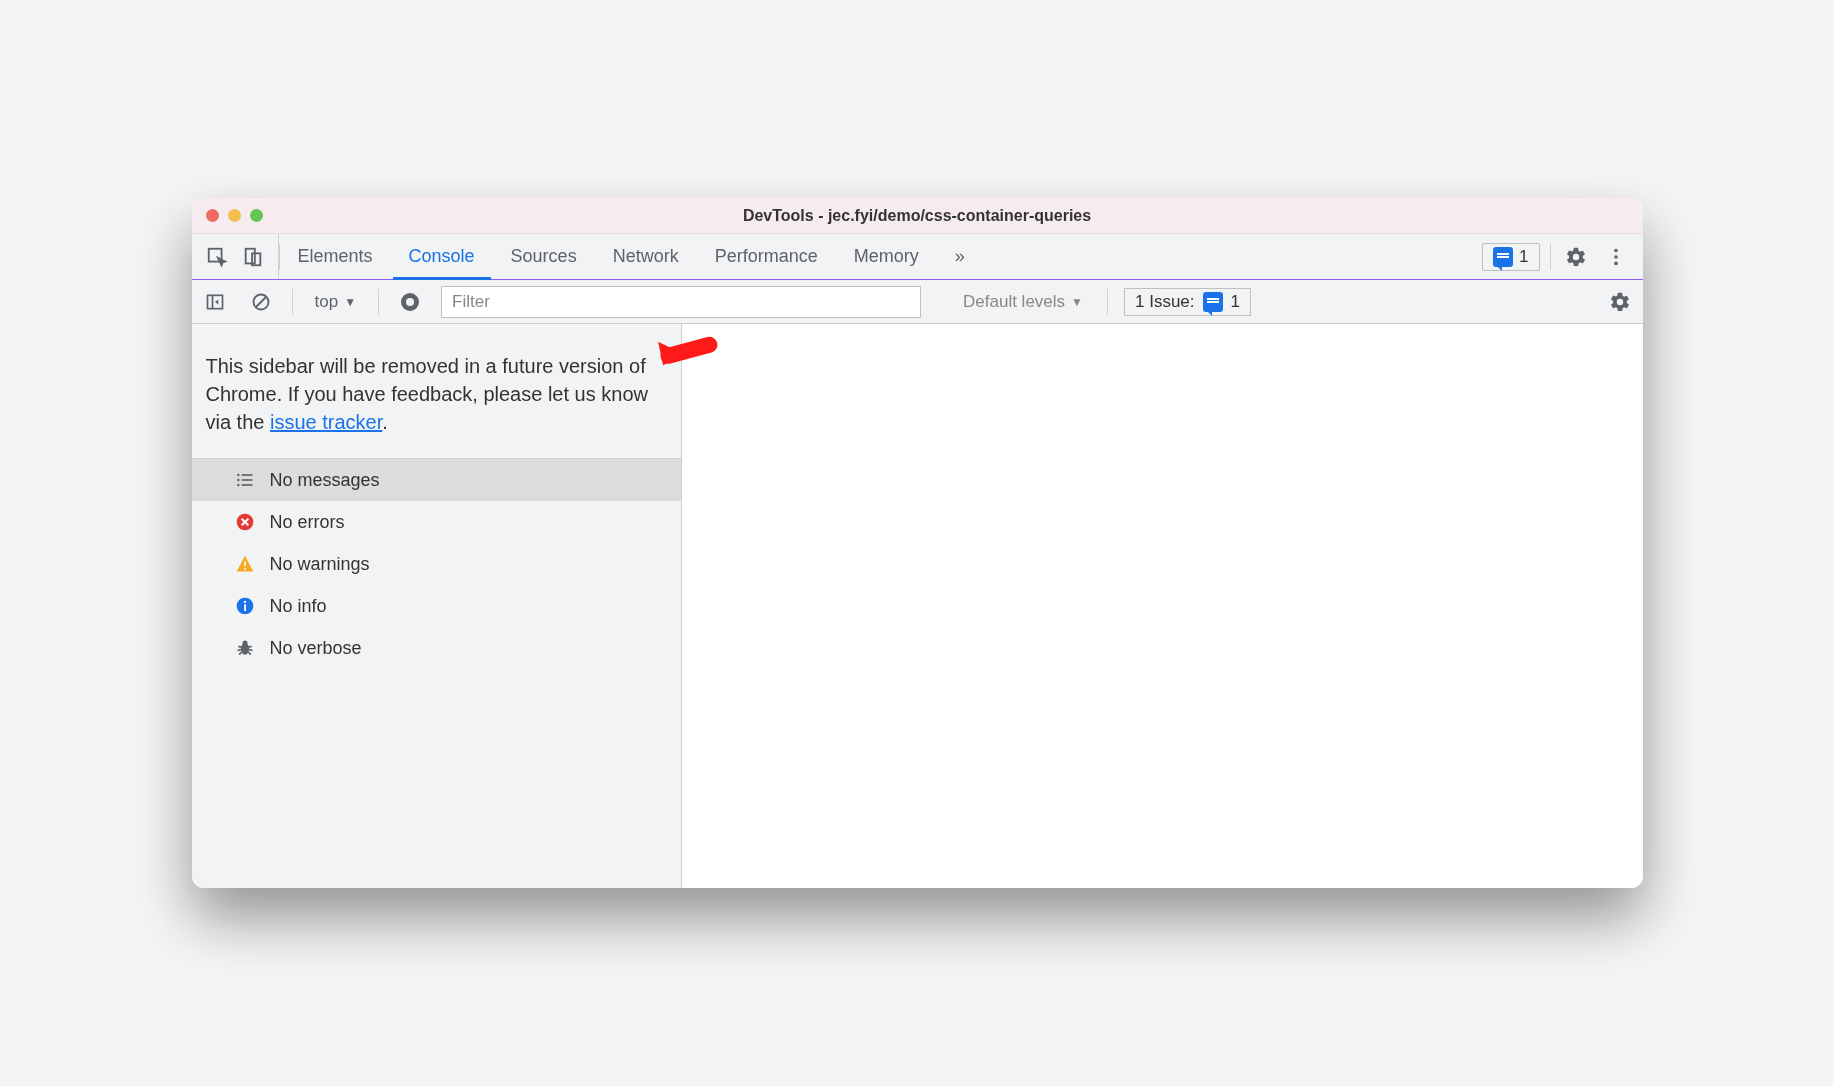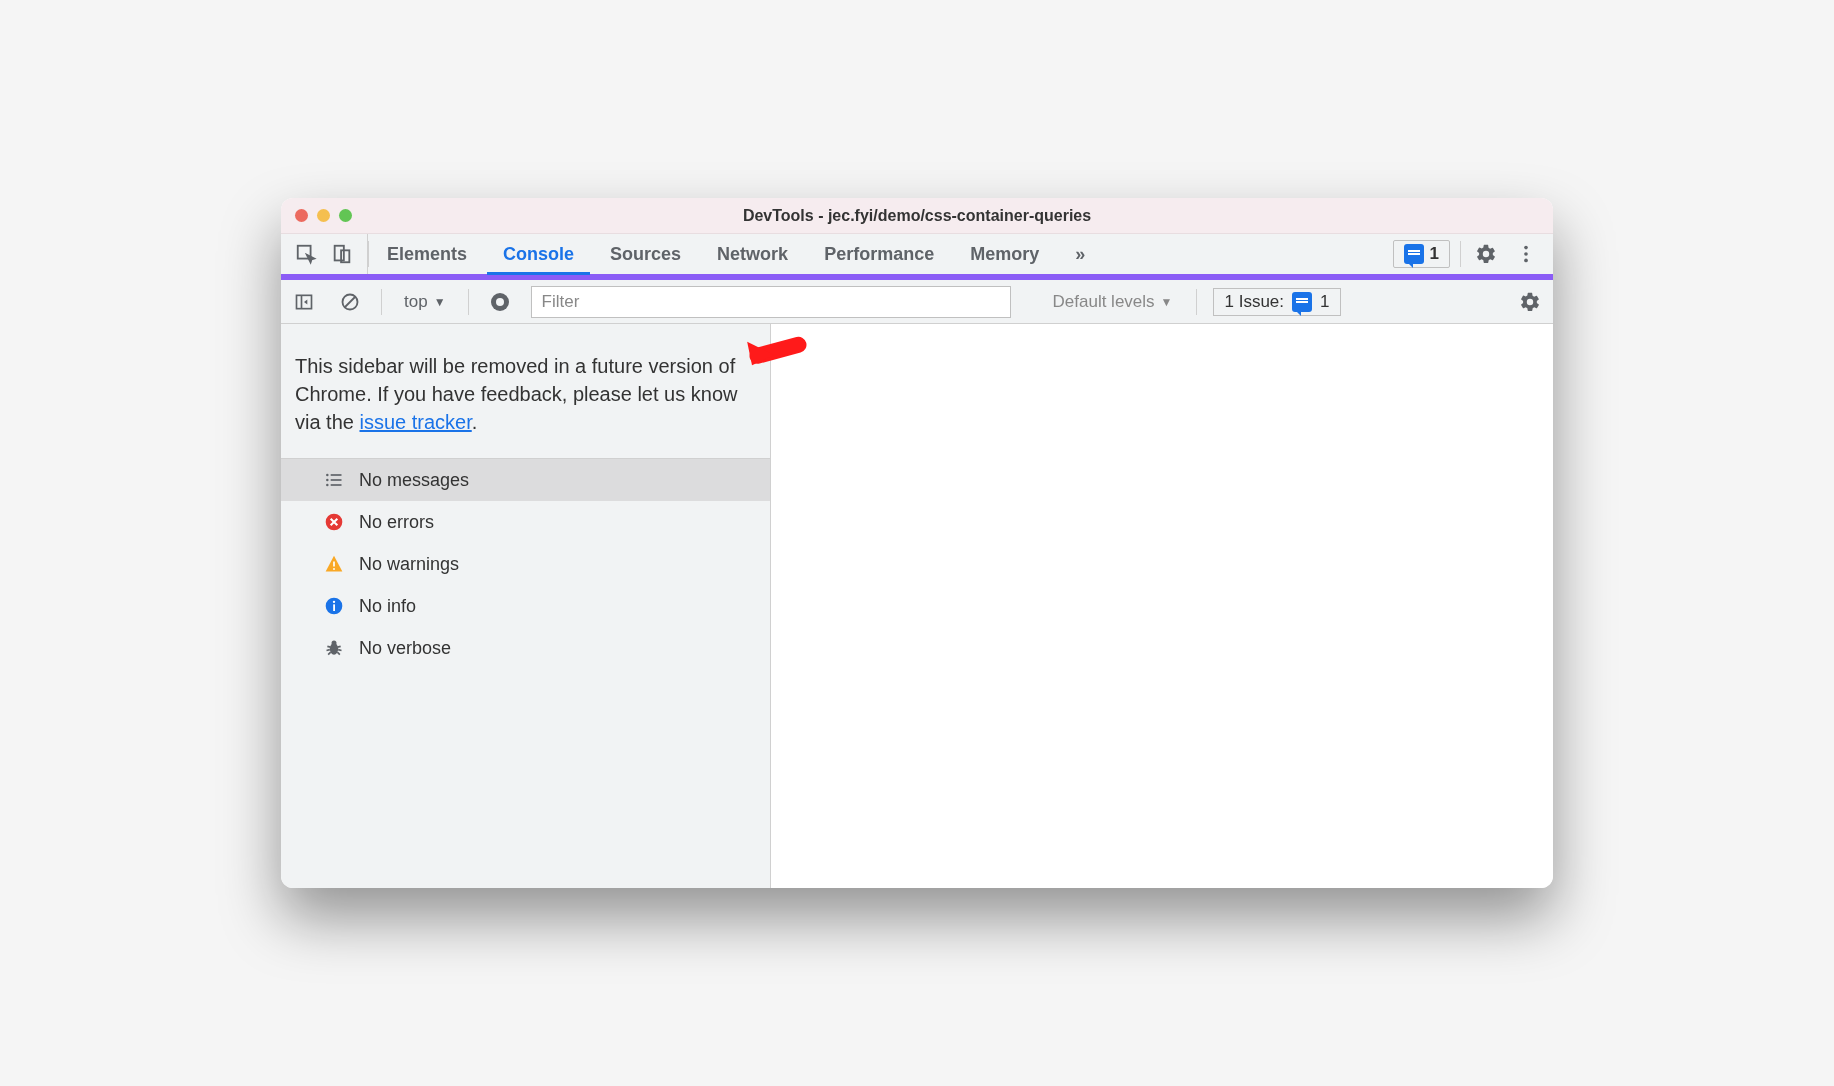--- a/index.html
+++ b/index.html
@@ -5,21 +5,21 @@
 * { box-sizing: border-box; margin: 0; padding: 0; }
 body {
   font-family: -apple-system, BlinkMacSystemFont, "Segoe UI", Helvetica, Arial, sans-serif;
   background: #f5f5f5;
   display: flex;
   justify-content: center;
   align-items: center;
   min-height: 100vh;
 }
 .window {
-  width: 1272px;
+  width: 1451px;
   height: 690px;
   background: #fff;
   border-radius: 12px;
   box-shadow: 0 30px 60px rgba(0,0,0,0.4);
   overflow: hidden;
   display: flex;
   flex-direction: column;
   position: relative;
 }
 .titlebar {
@@ -35,21 +35,21 @@
 .traffic-light { width: 13px; height: 13px; border-radius: 50%; }
 .tl-red { background: #ec6a5f; }
 .tl-yellow { background: #f5bf4f; }
 .tl-green { background: #62c554; }
 .title-text {
   position: absolute; left: 0; right: 0; text-align: center;
   font-size: 16px; color: #333; font-weight: 600;
 }
 .tabbar {
   display: flex; align-items: center; height: 46px;
-  border-bottom: 6px solid #8b5cf6; background: #f1f3f4; font-weight: bold;
+  border-bottom: 1px solid #8b5cf6; background: #f1f3f4;
 }
 .tabbar-left {
   display: flex; align-items: center; gap: 6px; padding: 0 10px;
   border-right: 1px solid #d0d0d0; height: 100%;
 }
 .icon-btn {
   width: 30px; height: 30px; display: flex; align-items: center;
   justify-content: center; color: #5f6368; cursor: pointer;
 }
 .tabs { display: flex; height: 100%; }

